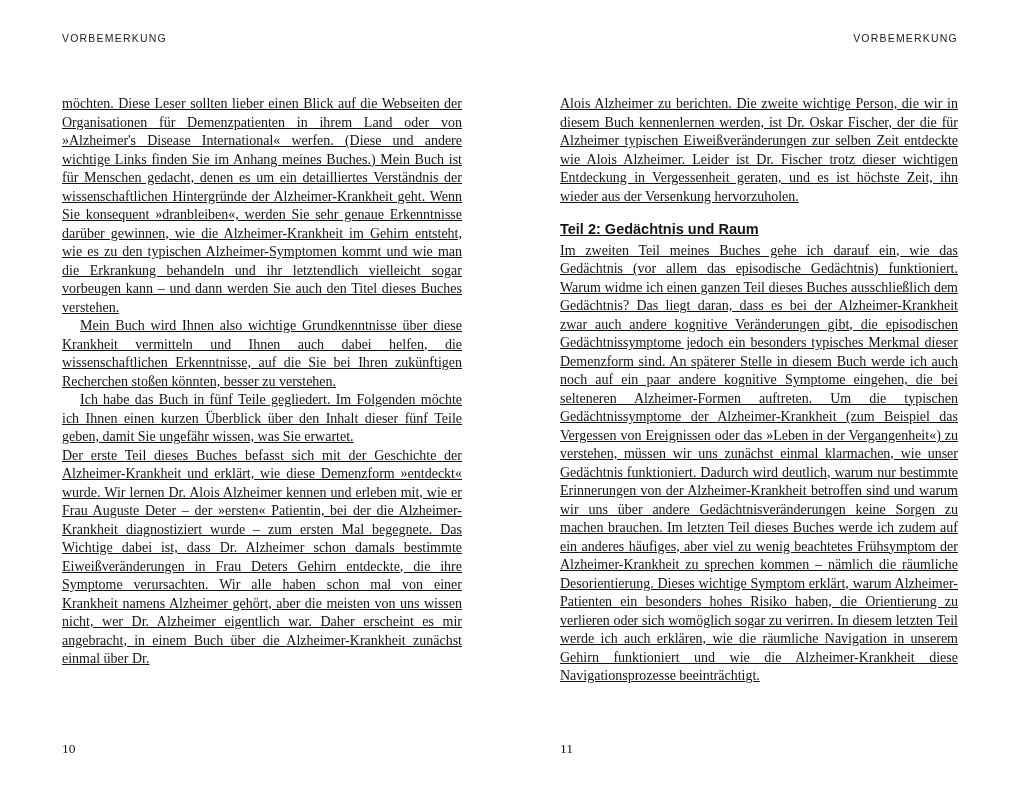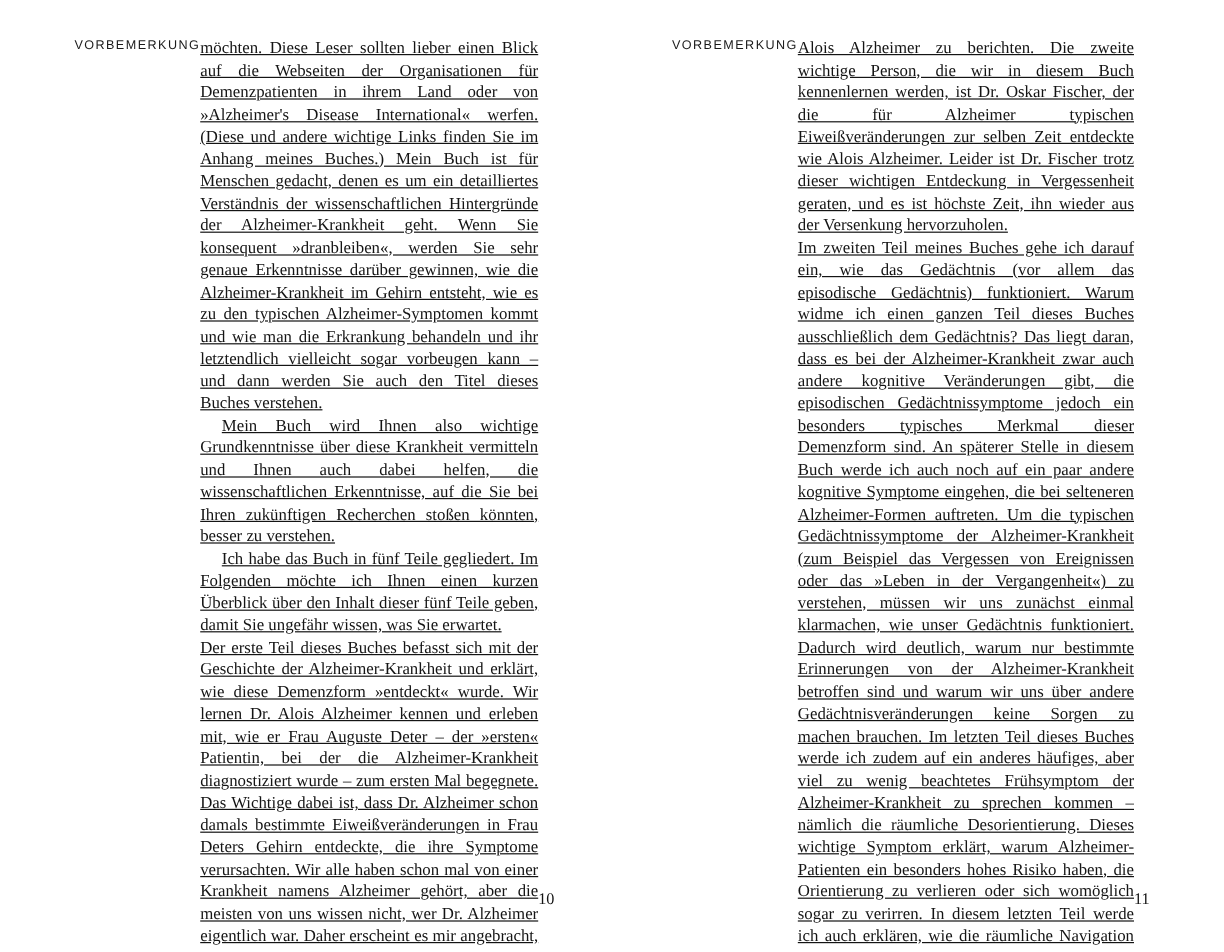--- a/index.html
+++ b/index.html
@@ -12,20 +12,21 @@
     overflow: hidden;
   }
   .spread {
     width: 1020px;
     height: 793px;
     display: flex;
     background: #ffffff;
   }
   .page {
     display: flex;
+    flex-direction: column;
     height: 793px;
   }
   .page-left {
     width: 510px;
     padding: 32px 48px 36px 62px;
   }
   .page-right {
     width: 510px;
     padding: 32px 62px 36px 50px;
   }
@@ -57,21 +58,21 @@
     margin-top: 14px;
     margin-bottom: 3px;
     text-align: left;
   }
   .page-number {
     margin-top: auto;
     font-size: 13.5px;
     line-height: 16px;
     color: #141414;
   }
-  .page-number.right { text-align: right; }
+  .page-number.right { }
 </style>
 </head>
 <body>
 
 <div class="spread">
 
   <div class="page page-left">
     <div class="running-header left">VORBEMERKUNG</div>
     <div class="body-text" lang="de">
       <p class="para">möchten. Diese Leser sollten lieber einen Blick auf die Webseiten der Organisationen für Demenzpatienten in ihrem Land oder von »Alzheimer's Disease International« werfen. (Diese und andere wichtige Links finden Sie im Anhang meines Buches.) Mein Buch ist für Menschen gedacht, denen es um ein detailliertes Verständnis der wissenschaftlichen Hintergründe der Alzheimer-Krankheit geht. Wenn Sie konsequent »dranbleiben«, werden Sie sehr genaue Erkenntnisse darüber gewinnen, wie die Alzheimer-Krankheit im Gehirn entsteht, wie es zu den typischen Alzheimer-Symptomen kommt und wie man die Erkrankung behandeln und ihr letztendlich vielleicht sogar vorbeugen kann – und dann werden Sie auch den Titel dieses Buches verstehen.</p>
@@ -79,18 +80,19 @@
       <p class="para indent">Ich habe das Buch in fünf Teile gegliedert. Im Folgenden möchte ich Ihnen einen kurzen Überblick über den Inhalt dieser fünf Teile geben, damit Sie ungefähr wissen, was Sie erwartet.</p>
       <p class="para">Der erste Teil dieses Buches befasst sich mit der Geschichte der Alzheimer-Krankheit und erklärt, wie diese Demenzform »entdeckt« wurde. Wir lernen Dr. Alois Alzheimer kennen und erleben mit, wie er Frau Auguste Deter – der »ersten« Patientin, bei der die Alzheimer-Krankheit diagnostiziert wurde – zum ersten Mal begegnete. Das Wichtige dabei ist, dass Dr. Alzheimer schon damals bestimmte Eiweißveränderungen in Frau Deters Gehirn entdeckte, die ihre Symptome verursachten. Wir alle haben schon mal von einer Krankheit namens Alzheimer gehört, aber die meisten von uns wissen nicht, wer Dr. Alzheimer eigentlich war. Daher erscheint es mir angebracht, in einem Buch über die Alzheimer-Krankheit zunächst einmal über Dr.</p>
     </div>
     <div class="page-number left">10</div>
   </div>
 
   <div class="page page-right">
     <div class="running-header right">VORBEMERKUNG</div>
     <div class="body-text" lang="de">
       <p class="para">Alois Alzheimer zu berichten. Die zweite wichtige Person, die wir in diesem Buch kennenlernen werden, ist Dr. Oskar Fischer, der die für Alzheimer typischen Eiweißveränderungen zur selben Zeit entdeckte wie Alois Alzheimer. Leider ist Dr. Fischer trotz dieser wichtigen Entdeckung in Vergessenheit geraten, und es ist höchste Zeit, ihn wieder aus der Versenkung hervorzuholen.</p>
+      <h2 class="section-heading">Teil 2: Gedächtnis und Raum</h2>
       <p class="para">Im zweiten Teil meines Buches gehe ich darauf ein, wie das Gedächtnis (vor allem das episodische Gedächtnis) funktioniert. Warum widme ich einen ganzen Teil dieses Buches ausschließlich dem Gedächtnis? Das liegt daran, dass es bei der Alzheimer-Krankheit zwar auch andere kognitive Veränderungen gibt, die episodischen Gedächtnissymptome jedoch ein besonders typisches Merkmal dieser Demenzform sind. An späterer Stelle in diesem Buch werde ich auch noch auf ein paar andere kognitive Symptome eingehen, die bei selteneren Alzheimer-Formen auftreten. Um die typischen Gedächtnissymptome der Alzheimer-Krankheit (zum Beispiel das Vergessen von Ereignissen oder das »Leben in der Vergangenheit«) zu verstehen, müssen wir uns zunächst einmal klarmachen, wie unser Gedächtnis funktioniert. Dadurch wird deutlich, warum nur bestimmte Erinnerungen von der Alzheimer-Krankheit betroffen sind und warum wir uns über andere Gedächtnisveränderungen keine Sorgen zu machen brauchen. Im letzten Teil dieses Buches werde ich zudem auf ein anderes häufiges, aber viel zu wenig beachtetes Frühsymptom der Alzheimer-Krankheit zu sprechen kommen – nämlich die räumliche Desorientierung. Dieses wichtige Symptom erklärt, warum Alzheimer-Patienten ein besonders hohes Risiko haben, die Orientierung zu verlieren oder sich womöglich sogar zu verirren. In diesem letzten Teil werde ich auch erklären, wie die räumliche Navigation in unserem Gehirn funktioniert und wie die Alzheimer-Krankheit diese Navigationsprozesse beeinträchtigt.</p>
     </div>
     <div class="page-number right">11</div>
   </div>
 
 </div>
 
 </body></html>

